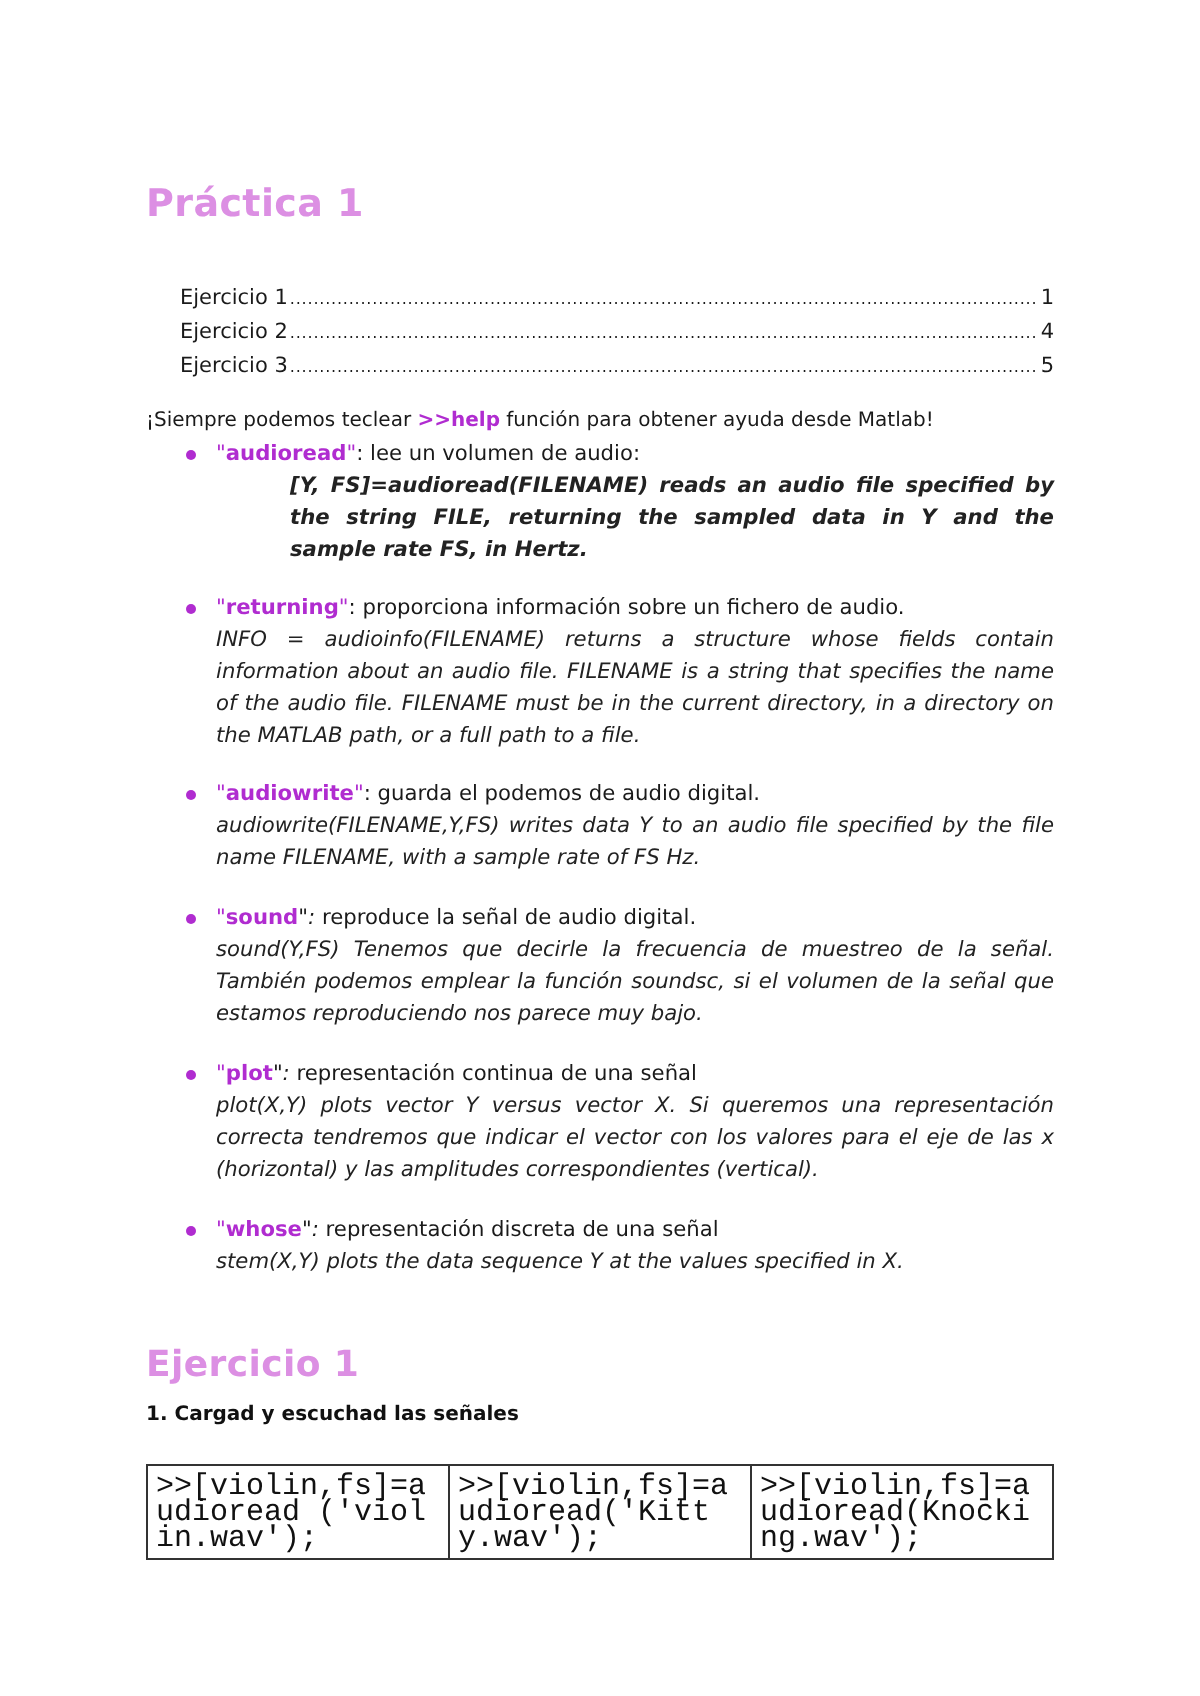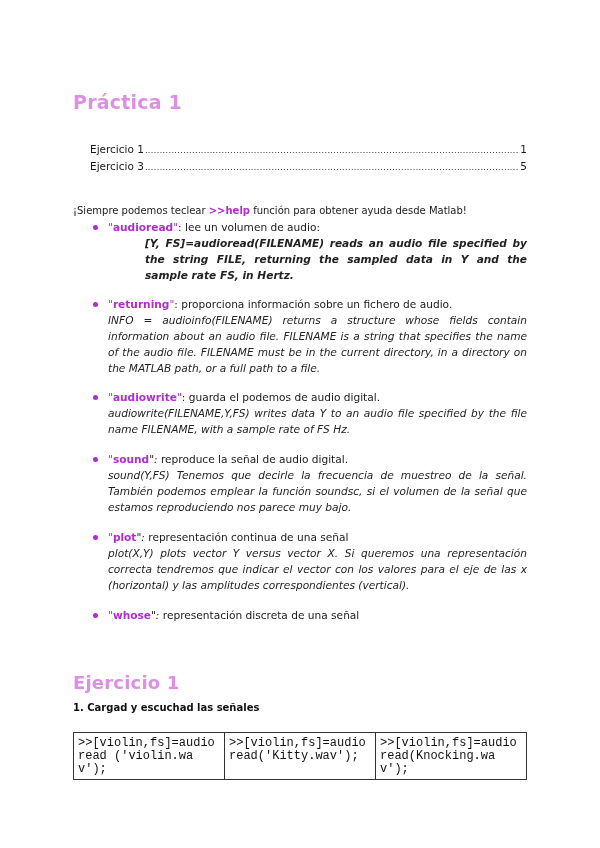--- a/index.html
+++ b/index.html
@@ -106,41 +106,46 @@
       left: 73px;
       top: 732px;
       width: 454px;
       border-collapse: collapse;
       table-layout: fixed;
     }
     table.code td {
       border: 1.3px solid #333;
       padding: 4px 4px 3px 4px;
       font-family: "Liberation Mono", "DejaVu Sans Mono", monospace;
-      font-size: 12px;
+      font-size: 15px;
       line-height: 13px;
       vertical-align: top;
       word-break: break-all;
       color: #111;
     }
   </style>
 </head>
 <body>
 
 <div class="page">
 
   <h1 class="h1" style="top:91px;">Práctica 1</h1>
 
   <div class="toc">
     <div class="toc-row">
       <span class="label">Ejercicio 1</span>
       <span class="dots"></span>
       <span class="pg">1</span>
     </div>
     <div class="toc-row">
+      <span class="label">Ejercicio 2</span>
+      <span class="dots"></span>
+      <span class="pg">4</span>
+    </div>
+    <div class="toc-row">
       <span class="label">Ejercicio 3</span>
       <span class="dots"></span>
       <span class="pg">5</span>
     </div>
   </div>
 
   <div class="intro">
     <span>¡Siempre podemos teclear </span><span class="kw">&gt;&gt;help</span><span> función para obtener ayuda desde Matlab!</span>
   </div>
 
@@ -170,20 +175,21 @@
 
   <div class="bullet" style="top:529px;">
     <span class="dot"></span>
     <div><span class="kw-q it">"</span><span class="kw">plot</span><span class="it">":</span><span> representación continua de una señal</span></div>
     <div class="desc">plot(X,Y) plots vector Y versus vector X. Si queremos una representación correcta tendremos que indicar el vector con los valores para el eje de las x (horizontal) y las amplitudes correspondientes (vertical).</div>
   </div>
 
   <div class="bullet" style="top:607px;">
     <span class="dot"></span>
     <div><span class="kw-q it">"</span><span class="kw">whose</span><span class="it">":</span><span> representación discreta de una señal</span></div>
+    <div class="desc">stem(X,Y) plots the data sequence Y at the values specified in X.</div>
   </div>
 
   <h2 class="h1" style="top:672px; font-size:18px;">Ejercicio 1</h2>
 
   <div class="sub">1. Cargad y escuchad las señales</div>
 
   <table class="code">
     <tbody>
         <tr>
       <td>&gt;&gt;[violin,fs]=audioread ('violin.wav');</td>

